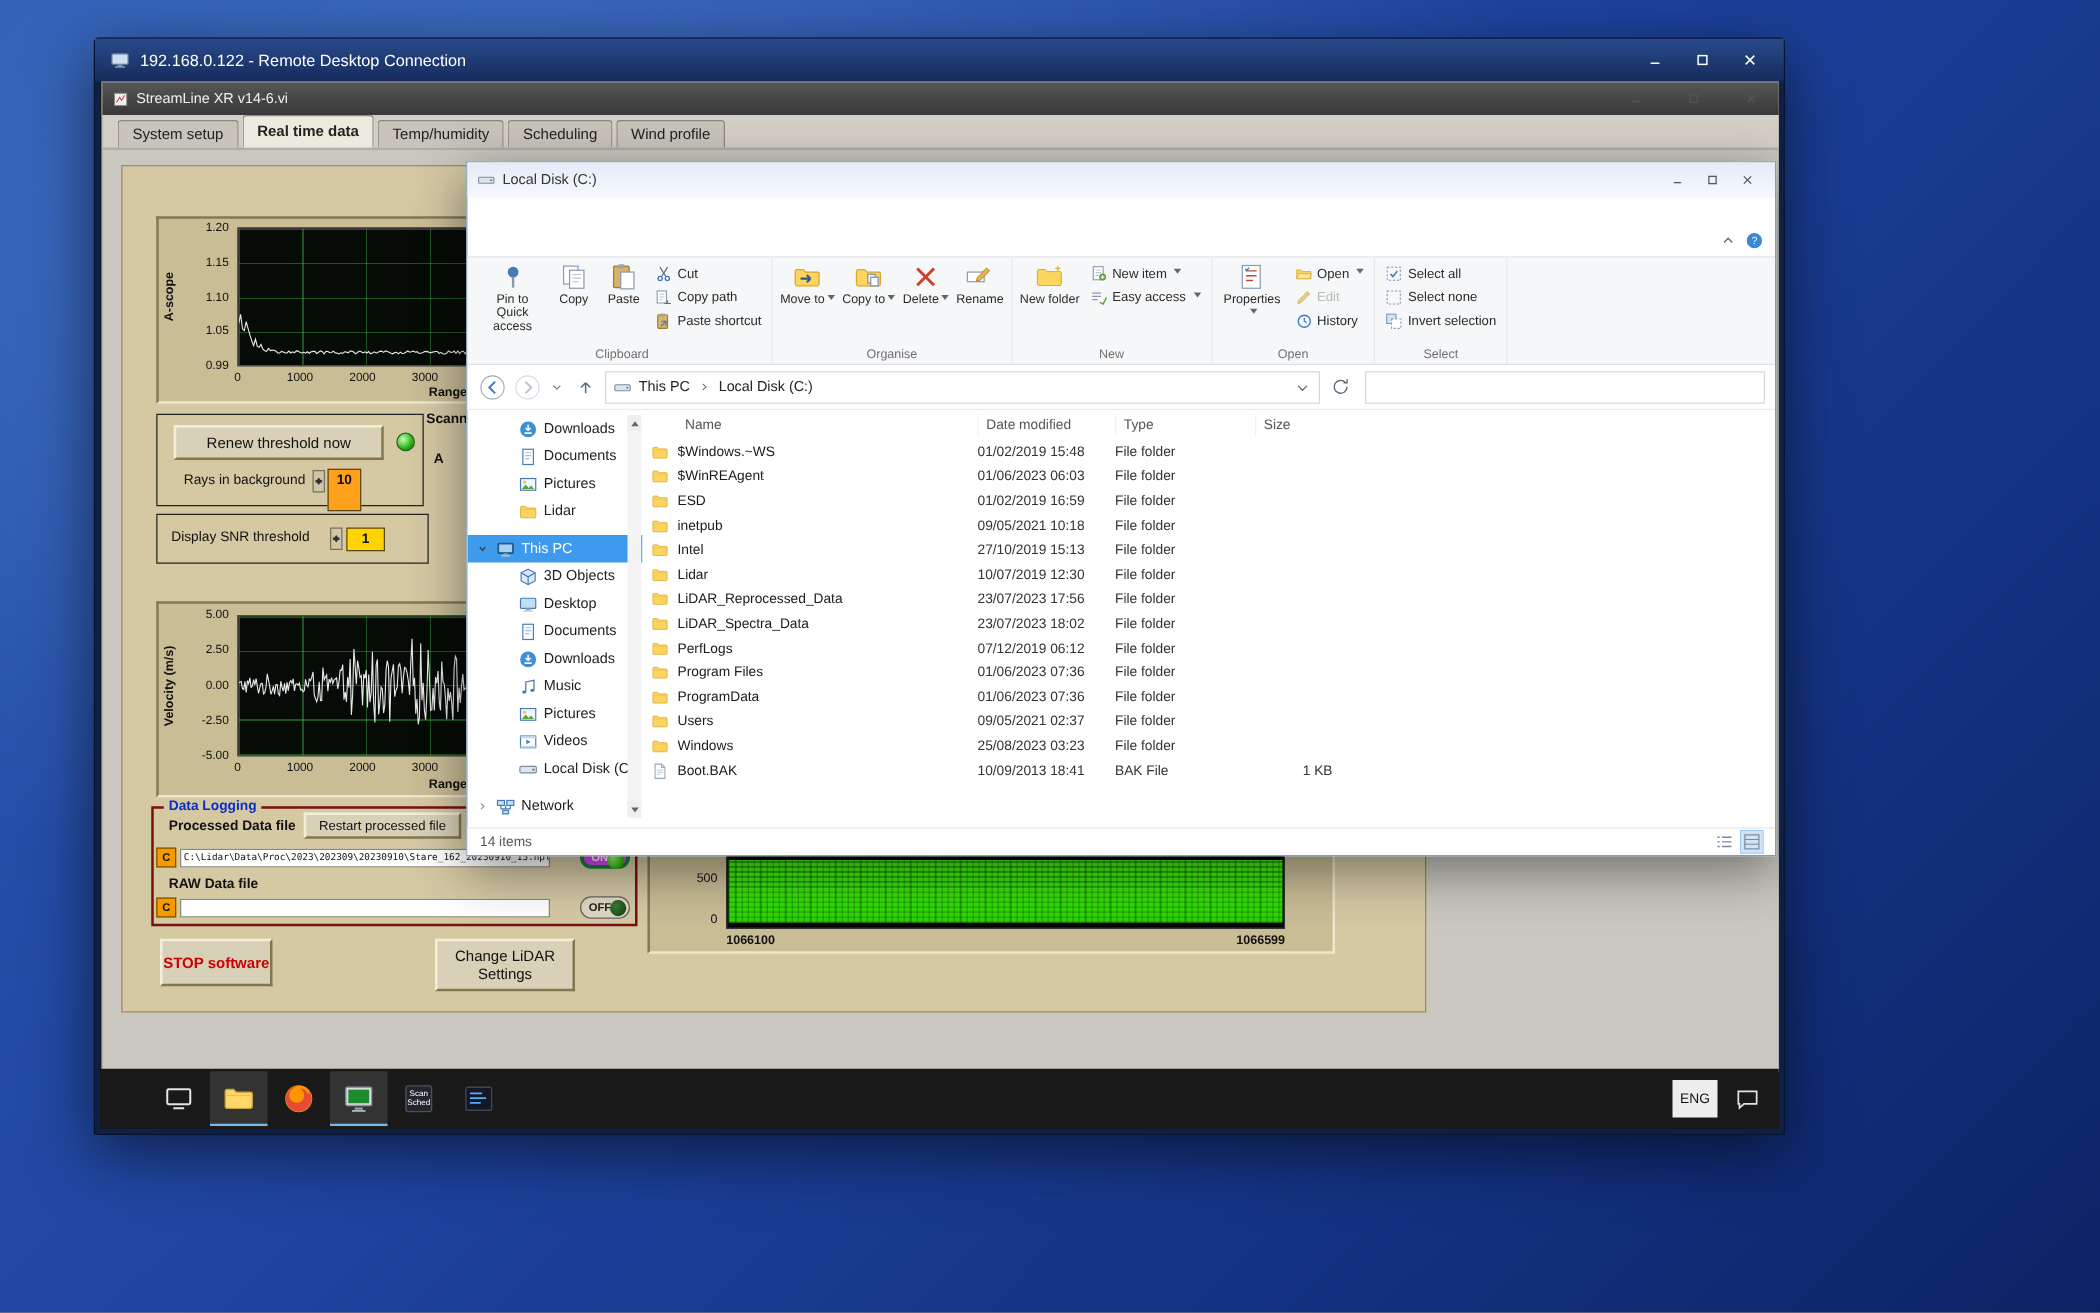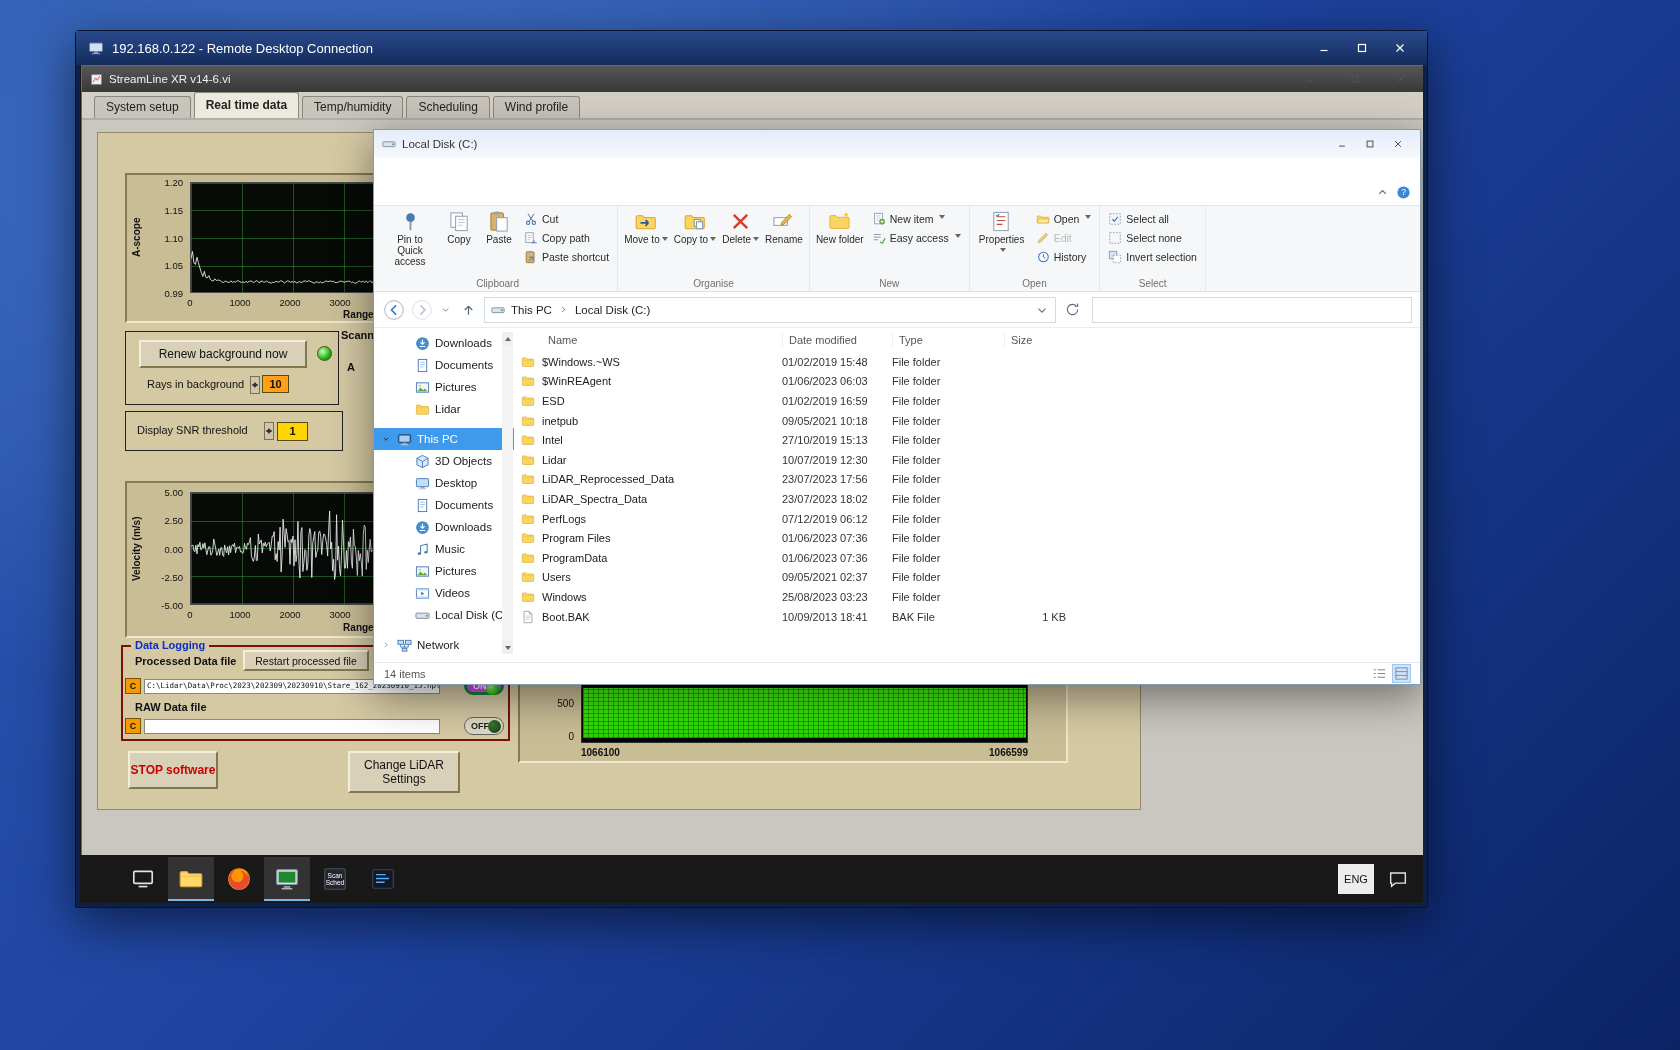--- a/index.html
+++ b/index.html
@@ -62,21 +62,21 @@
   #bg-box{left:27px;top:198px;width:214px;height:74px}
   #snr-box{left:27px;top:278px;width:218px;height:40px}
   .lv-box > *{position:absolute}
   .lvbtn{background:#d8d1b8;border:2px solid;border-color:#f4eed9 #827850 #827850 #f4eed9;font-family:inherit;font-size:12px;color:#111}
   #renew-btn{left:13px;top:8px;width:168px;height:28px}
   #bg-led{left:191px;top:14px}
   .led{width:15px;height:15px;border-radius:50%;background:radial-gradient(circle at 35% 35%,#c8ffc0,#27b40e 60%,#0a6a00);border:1px solid #335c33}
   .lv-label{font-weight:400;font-size:11px;white-space:nowrap}
   #rays-label{left:21px;top:46px}
   #rays-spin{left:124px;top:44px}
-  #rays-value{left:136px;top:43px;width:27px;height:18px}
+  #rays-value{left:136px;top:43px;width:27px;height:34px}
   #snr-label{left:11px;top:12px}
   #snr-spin{left:138px;top:10px}
   #snr-value{left:151px;top:10px;width:31px;height:19px}
   .spin{width:10px;height:18px;border:1px solid #7a7058;background:#cfc6a8;display:inline-block;position:relative}
   .spin::before{content:"";position:absolute;left:1px;top:2px;border:3px solid transparent;border-bottom:4px solid #333}
   .spin::after{content:"";position:absolute;left:1px;bottom:2px;border:3px solid transparent;border-top:4px solid #333}
   .numbox{display:inline-block;border:1px solid #5a4a10;text-align:center;font-weight:700;font-size:11px;line-height:16px}
   .orange{background:#ff9f1a}
   .yellow{background:#ffd400}
   .frag{font-size:11px;font-weight:700}
@@ -286,21 +286,21 @@
               <div class="xticks" id="asc-x">
                   <div class="xtick" style="left: 0px;">0</div>
                   <div class="xtick" style="left: 50px;">1000</div>
                   <div class="xtick" style="left: 100px;">2000</div>
                   <div class="xtick" style="left: 150px;">3000</div>
                 </div>
               <div class="xlabel">Range (m)</div>
             </div>
 
             <div class="lv-box" id="bg-box">
-              <button class="lvbtn" id="renew-btn">Renew background now</button>
+              <button class="lvbtn" id="renew-btn">Renew threshold now</button>
               <span class="led" id="bg-led"></span>
               <span class="lv-label" id="rays-label">Rays in background</span>
               <span class="spin" id="rays-spin"></span>
               <span class="numbox orange" id="rays-value">10</span>
             </div>
 
             <div class="lv-box" id="snr-box">
               <span class="lv-label" id="snr-label">Display SNR threshold</span>
               <span class="spin" id="snr-spin"></span>
               <span class="numbox yellow" id="snr-value">1</span>

